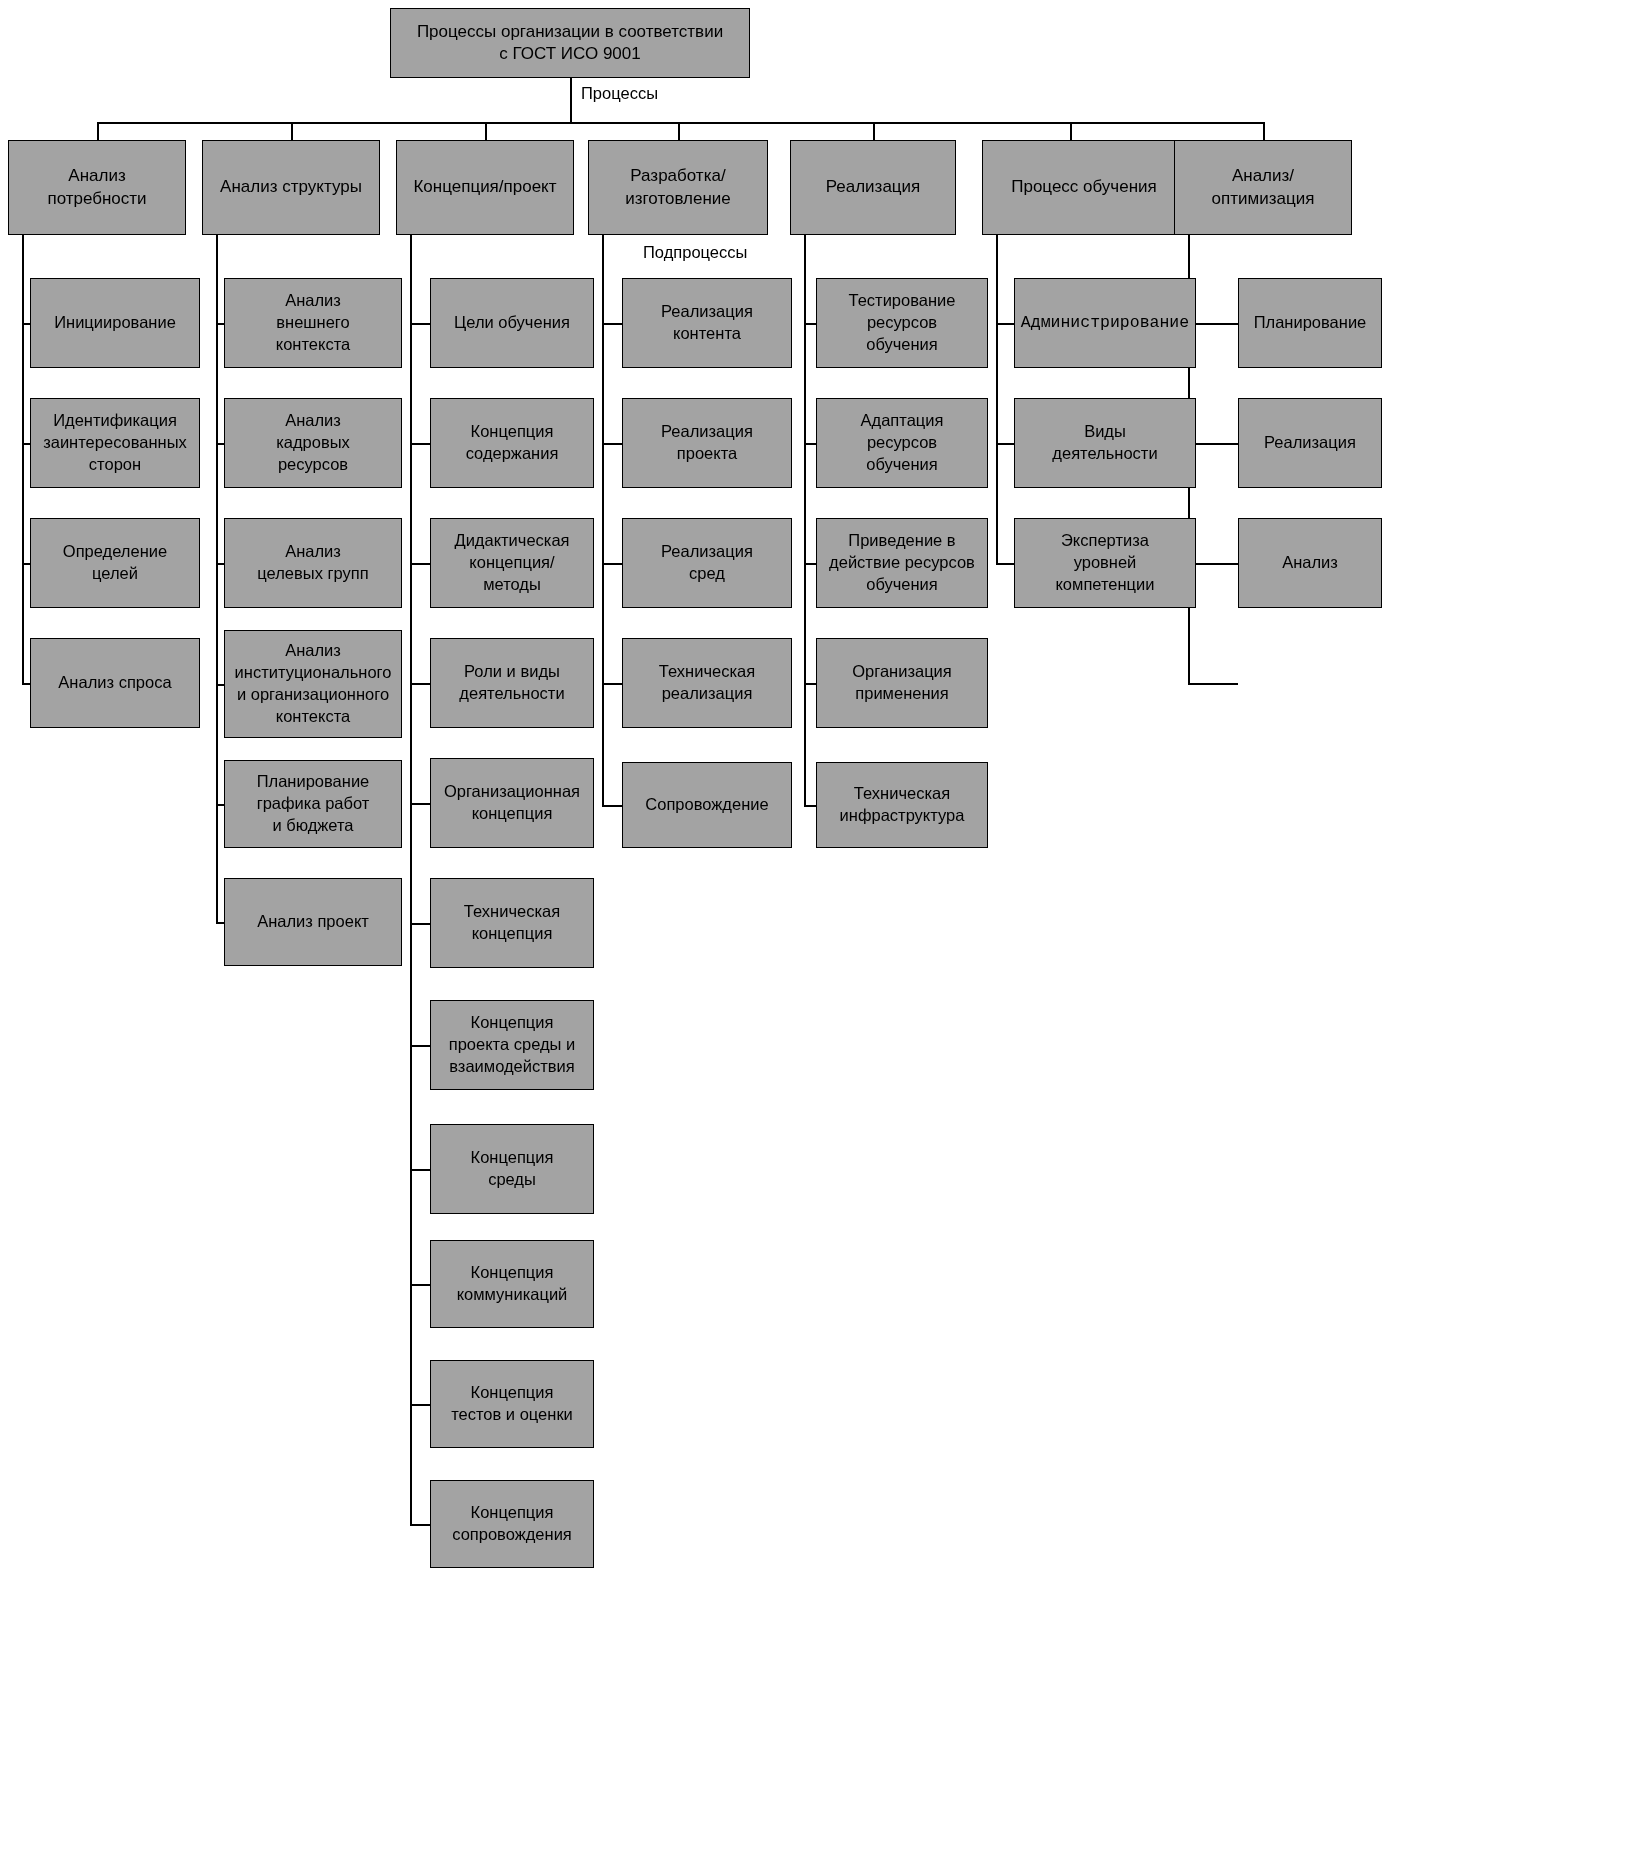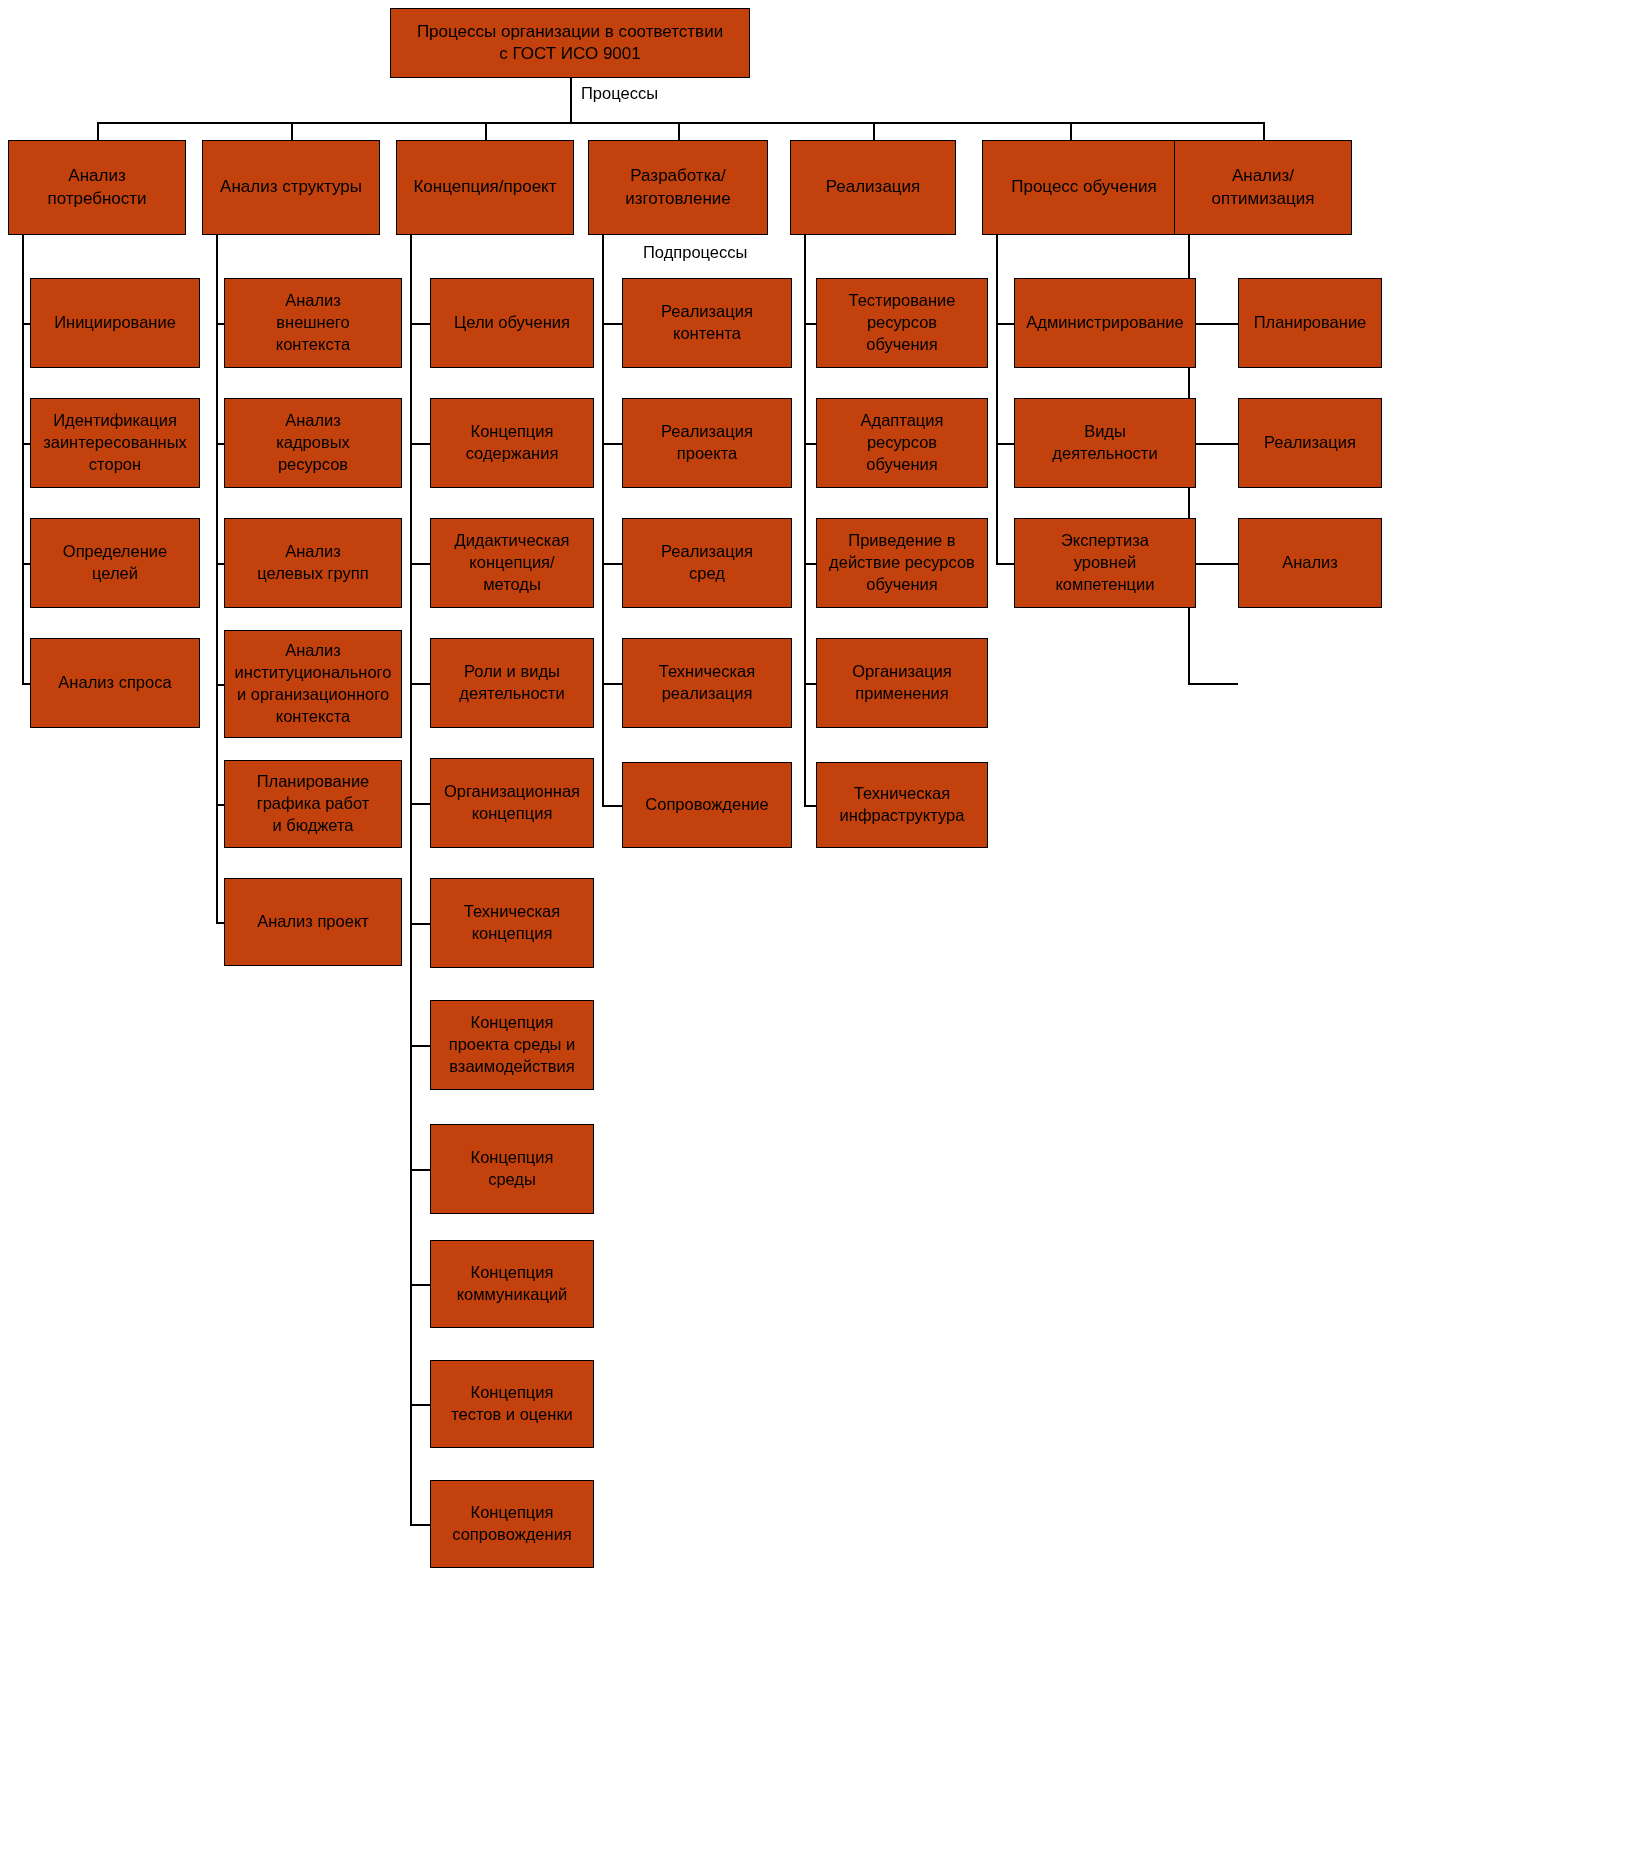--- a/index.html
+++ b/index.html
@@ -12,21 +12,21 @@
     width:1642px;
     height:1862px;
     background:#ffffff;
     overflow:hidden;
   }
   
   .box{
     position:absolute;
     box-sizing:border-box;
     border:1.4px solid #000000;
-    background:#c2410c;
+    background:#a3a3a3;
     display:flex;
     align-items:center;
     justify-content:center;
     text-align:center;
     line-height:1.32;
     font-size:16.5px;
     padding:3px 6px;
     white-space:pre-line;
     z-index:3;
   }
@@ -174,21 +174,21 @@
     <div class="ln h" style="left: 804px; top: 563px; width: 12px;"></div>
     <div class="box lvl2" style="left: 816px; top: 638px; width: 172px; height: 90px;">Организация
 применения</div>
     <div class="ln h" style="left: 804px; top: 683px; width: 12px;"></div>
     <div class="box lvl2" style="left: 816px; top: 762px; width: 172px; height: 86px;">Техническая
 инфраструктура</div>
     <div class="ln h" style="left: 804px; top: 805px; width: 12px;"></div>
     <div class="ln v" style="left: 1070px; top: 122px; height: 18px;"></div>
     <div class="box lvl1" style="left: 982px; top: 140px; width: 204px; height: 95px;">Процесс обучения</div>
     <div class="ln v" style="left: 996px; top: 235px; height: 328px;"></div>
-    <div class="box lvl2" style="left: 1014px; top: 278px; width: 182px; height: 90px;">Администрирование</div>
+    <div class="box lvl2" style="left: 1014px; top: 278px; width: 182px; height: 90px; font-family: Liberation Mono, monospace;">Администрирование</div>
     <div class="ln h" style="left: 996px; top: 323px; width: 18px;"></div>
     <div class="box lvl2" style="left: 1014px; top: 398px; width: 182px; height: 90px;">Виды
 деятельности</div>
     <div class="ln h" style="left: 996px; top: 443px; width: 18px;"></div>
     <div class="box lvl2" style="left: 1014px; top: 518px; width: 182px; height: 90px;">Экспертиза
 уровней
 компетенции</div>
     <div class="ln h" style="left: 996px; top: 563px; width: 18px;"></div>
     <div class="ln v" style="left: 1263px; top: 122px; height: 18px;"></div>
     <div class="box lvl1" style="left: 1174px; top: 140px; width: 178px; height: 95px;">Анализ/

